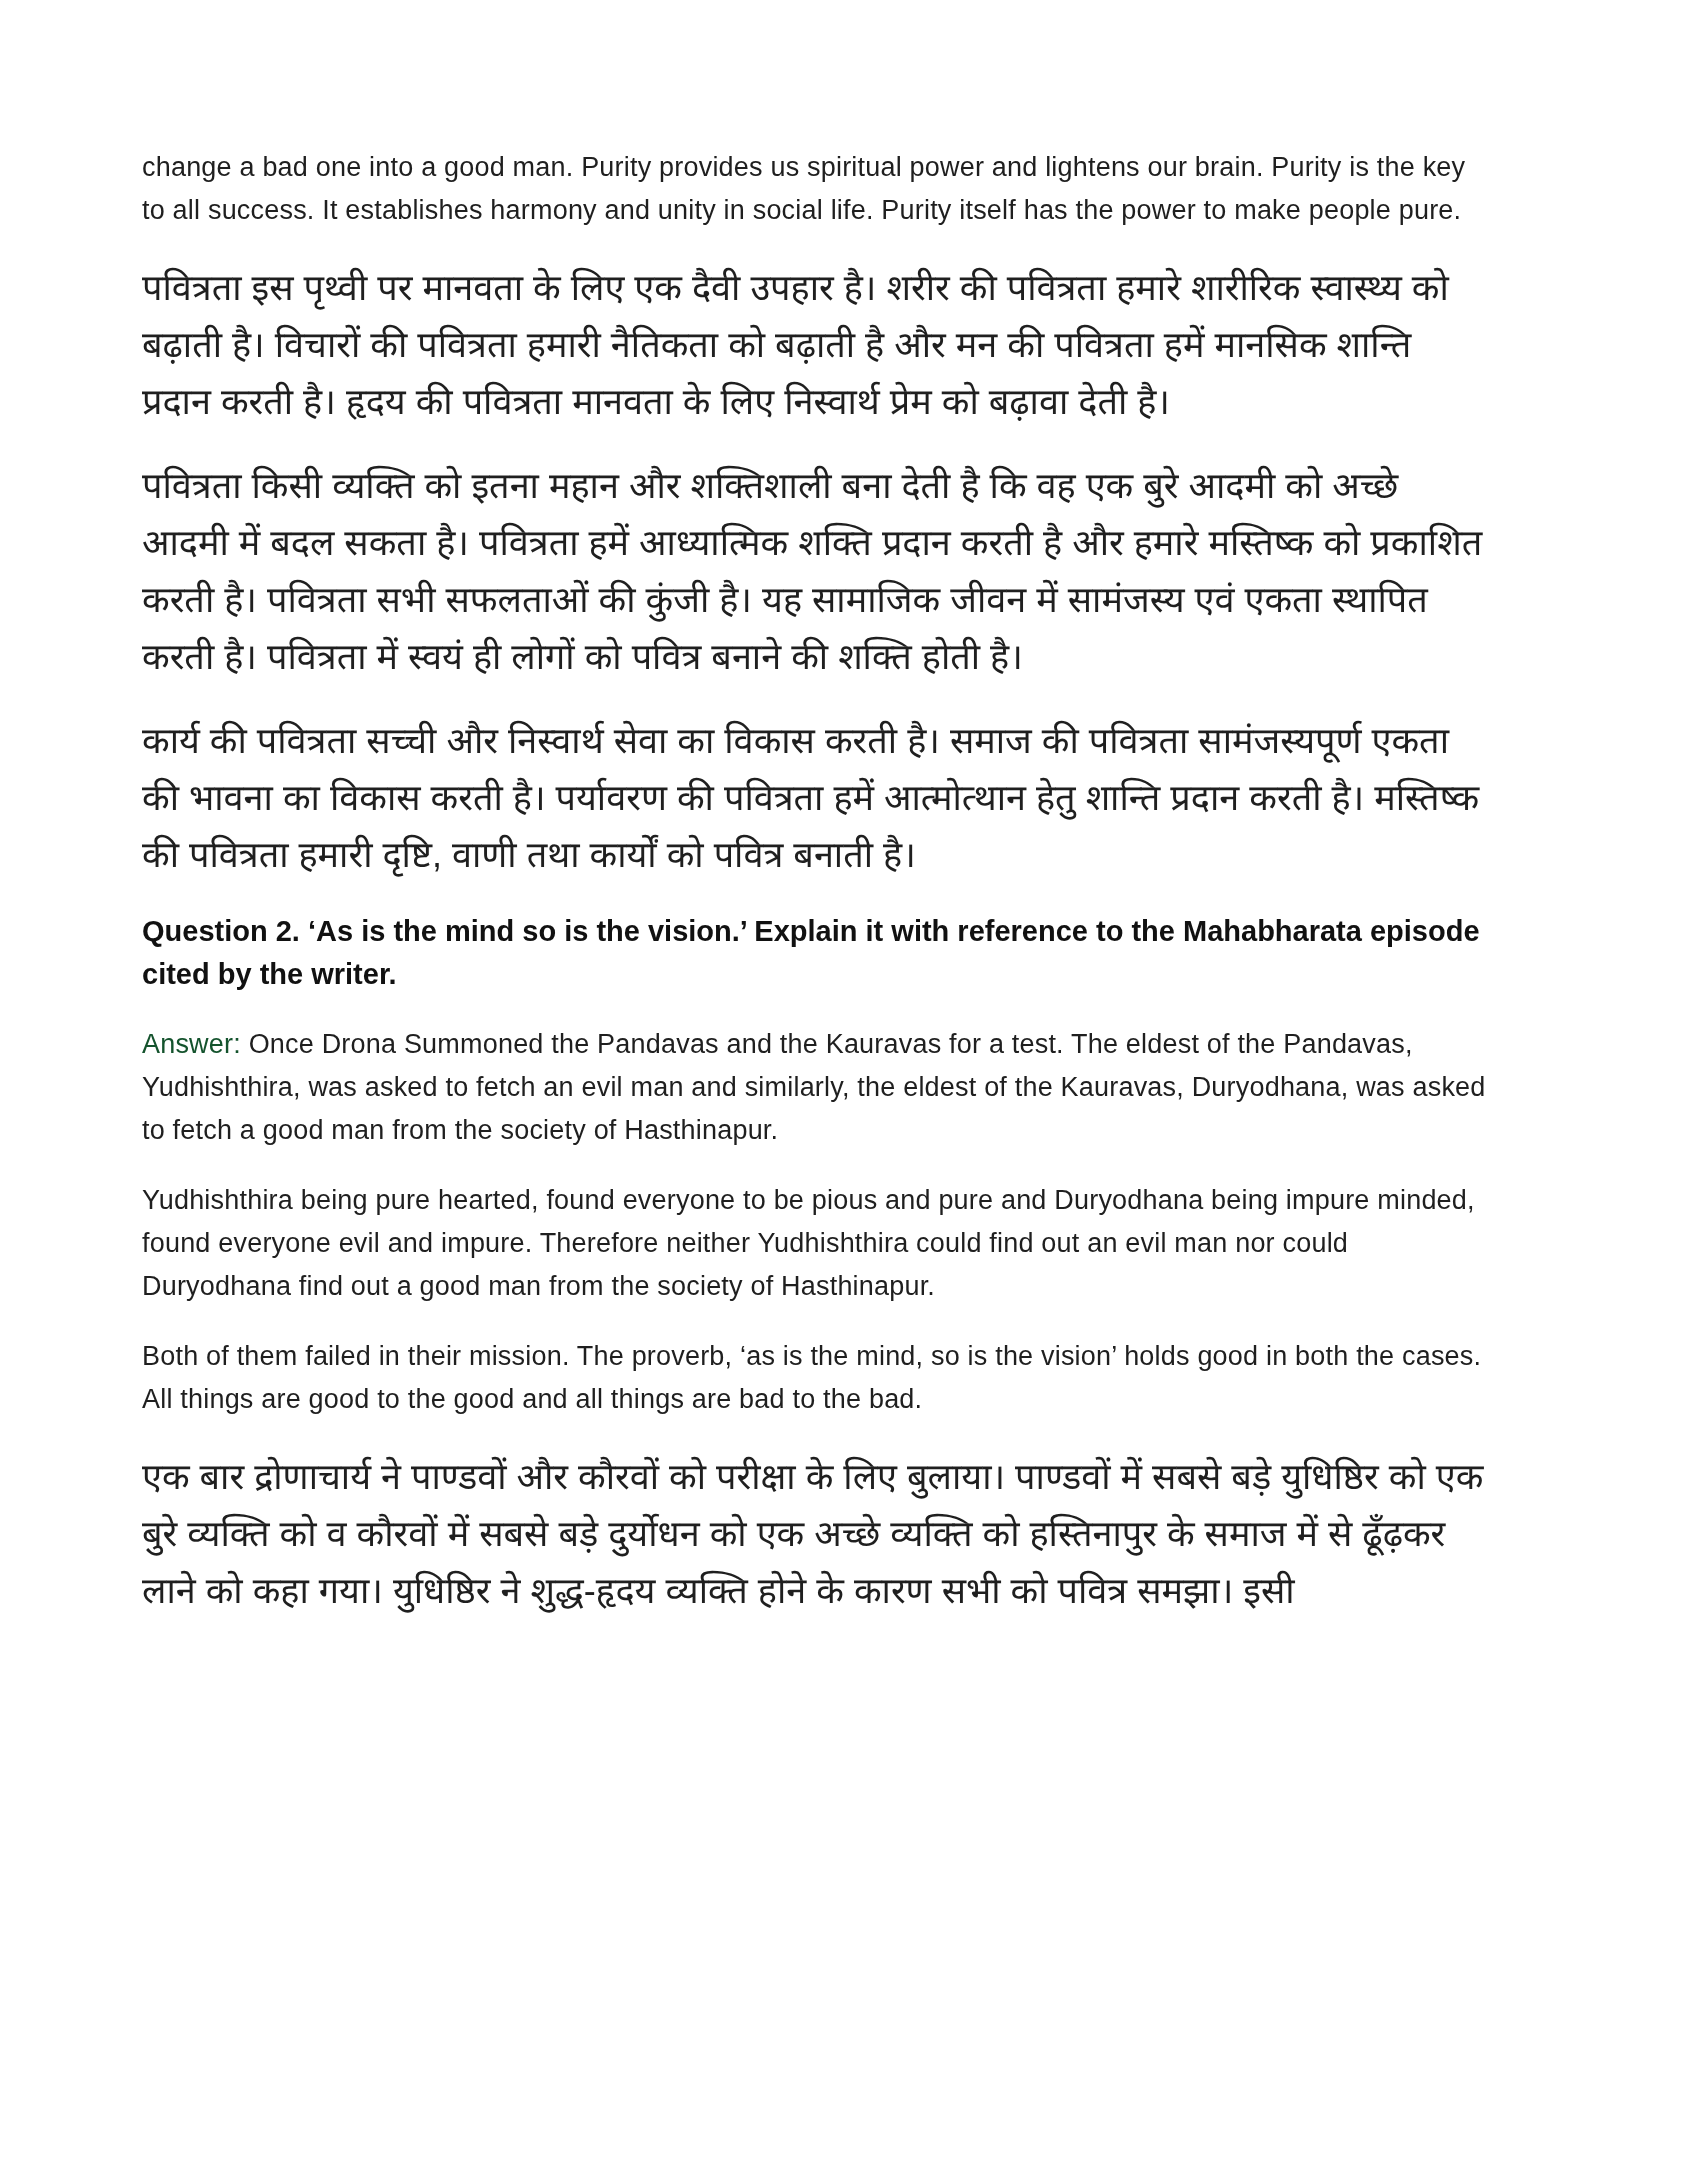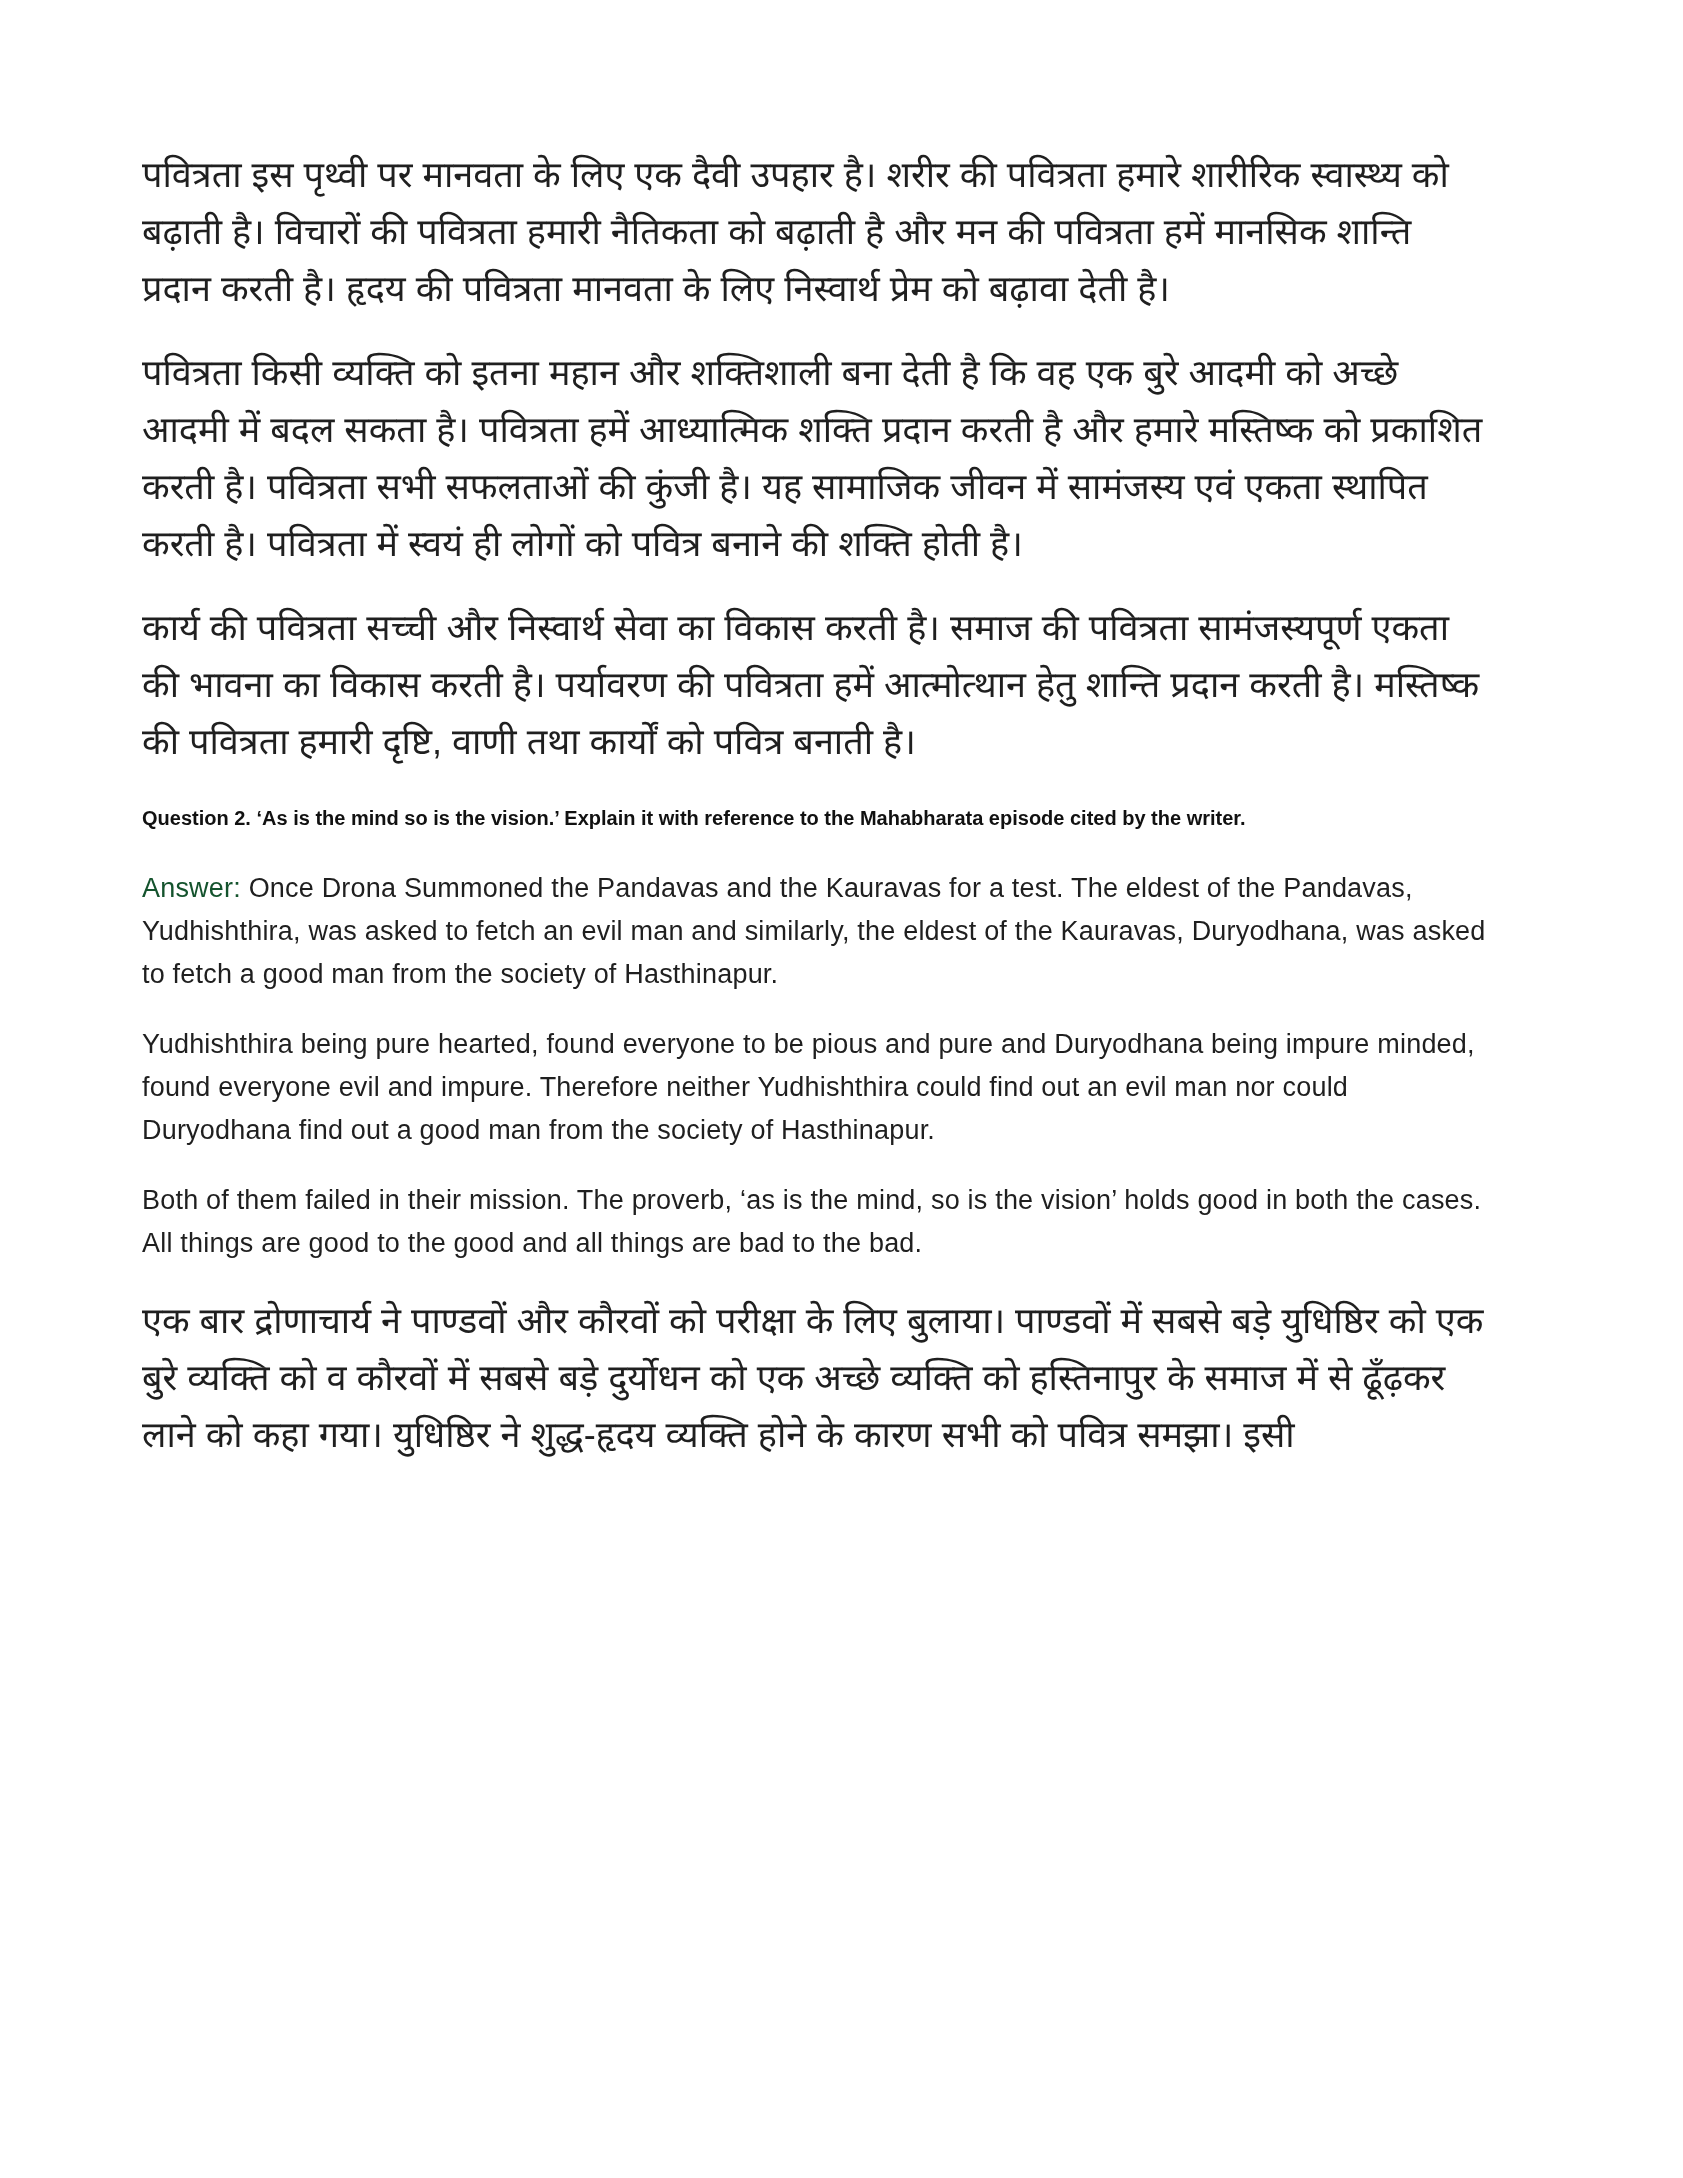--- a/index.html
+++ b/index.html
@@ -26,35 +26,36 @@
   .para.english {
     font-size: 27px;
     line-height: 43px;
     letter-spacing: 0.2px;
   }
   .para.hindi {
     font-size: 36px;
     line-height: 57px;
   }
   .para.heading {
-    font-size: 20px;
+    font-size: 29px;
     line-height: 43px;
     font-weight: 700;
     color: #111111;
   }
   .bold {
     font-weight: 400;
     color: #14532d;
   }
 </style>
 </head>
 <body>
 
 <div class="page">
 
+  <p class="para english">change a bad one into a good man. Purity provides us spiritual power and lightens our brain. Purity is the key to all success. It establishes harmony and unity in social life. Purity itself has the power to make people pure.</p>
 
   <p class="para hindi">पवित्रता इस पृथ्वी पर मानवता के लिए एक दैवी उपहार है। शरीर की पवित्रता हमारे शारीरिक स्वास्थ्य को बढ़ाती है। विचारों की पवित्रता हमारी नैतिकता को बढ़ाती है और मन की पवित्रता हमें मानसिक शान्ति प्रदान करती है। हृदय की पवित्रता मानवता के लिए निस्वार्थ प्रेम को बढ़ावा देती है।</p>
 
   <p class="para hindi">पवित्रता किसी व्यक्ति को इतना महान और शक्तिशाली बना देती है कि वह एक बुरे आदमी को अच्छे आदमी में बदल सकता है। पवित्रता हमें आध्यात्मिक शक्ति प्रदान करती है और हमारे मस्तिष्क को प्रकाशित करती है। पवित्रता सभी सफलताओं की कुंजी है। यह सामाजिक जीवन में सामंजस्य एवं एकता स्थापित करती है। पवित्रता में स्वयं ही लोगों को पवित्र बनाने की शक्ति होती है।</p>
 
   <p class="para hindi">कार्य की पवित्रता सच्ची और निस्वार्थ सेवा का विकास करती है। समाज की पवित्रता सामंजस्यपूर्ण एकता की भावना का विकास करती है। पर्यावरण की पवित्रता हमें आत्मोत्थान हेतु शान्ति प्रदान करती है। मस्तिष्क की पवित्रता हमारी दृष्टि, वाणी तथा कार्यों को पवित्र बनाती है।</p>
 
   <p class="para heading">Question 2. ‘As is the mind so is the vision.’ Explain it with reference to the Mahabharata episode cited by the writer.</p>
 
 

